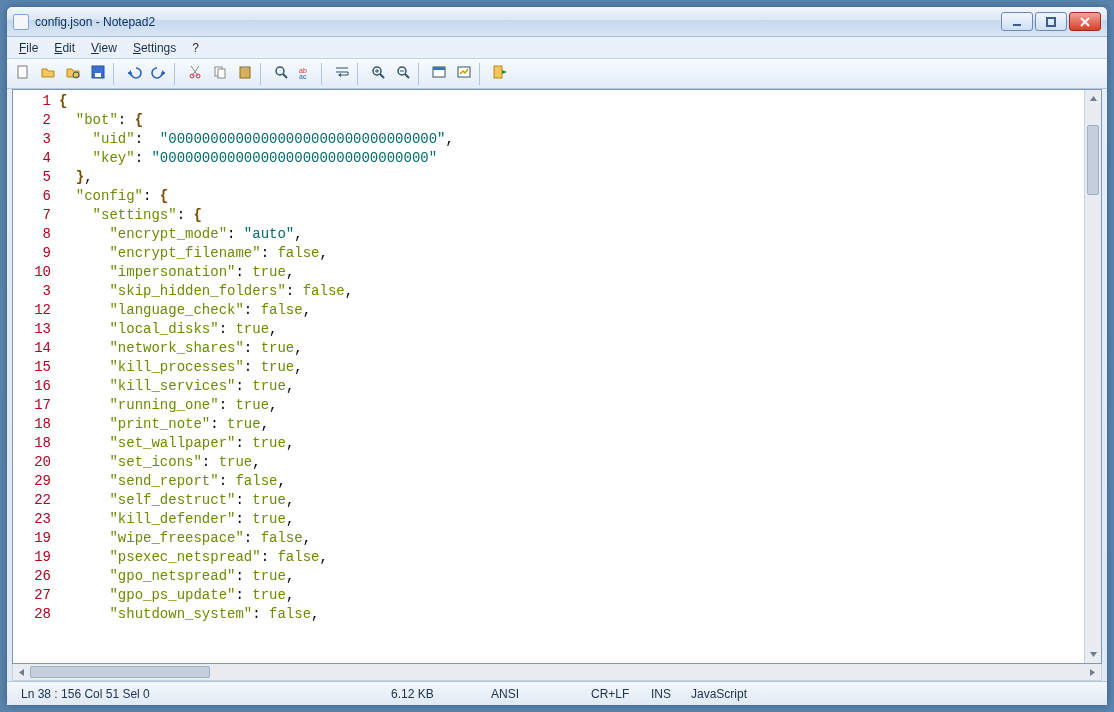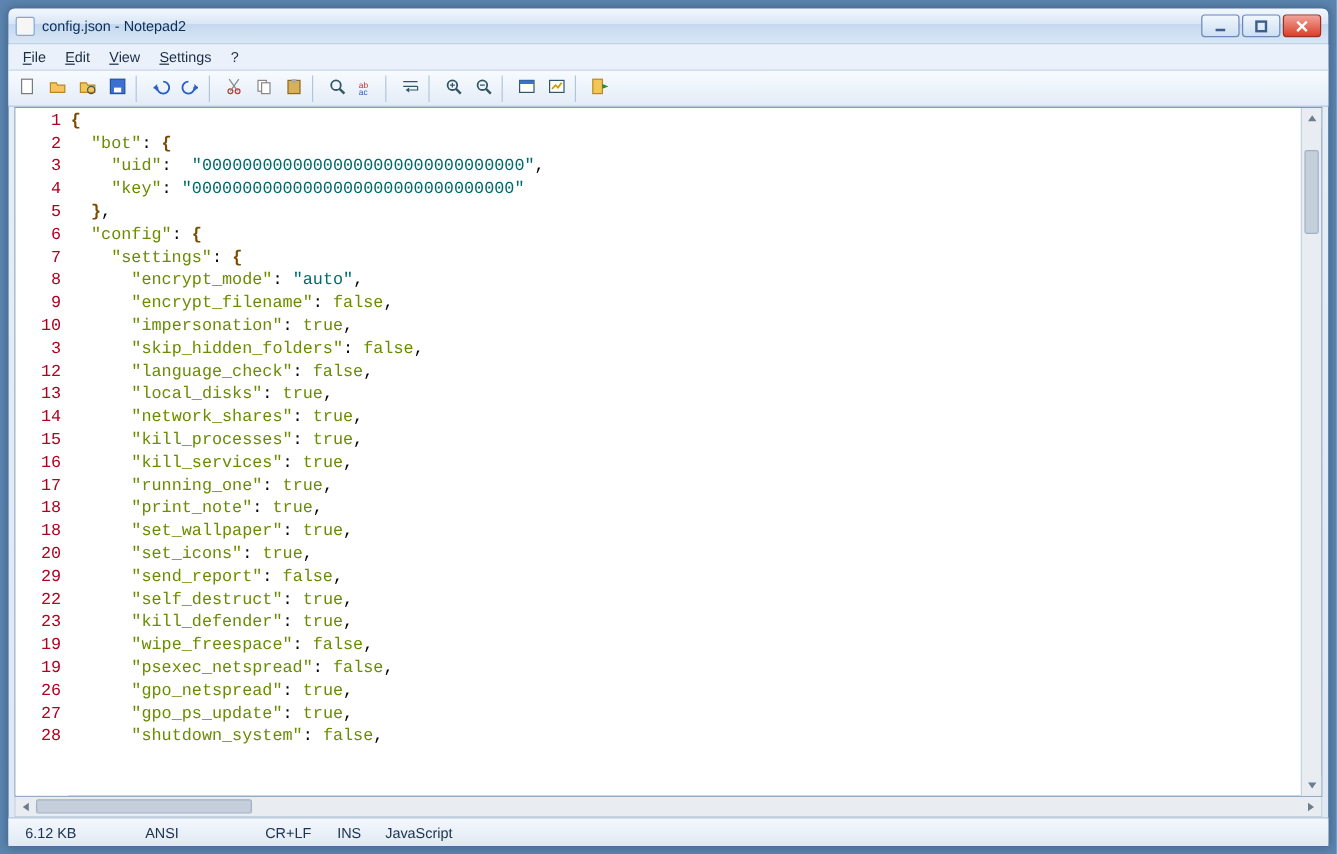--- a/index.html
+++ b/index.html
@@ -316,20 +316,21 @@
         <div class="thumb"></div>
       </div>
     <div class="arrow">
         <svg width="9" height="9">
           <polygon points="2,1 2,8 7,4.5" fill="#6d7d90"></polygon>
         </svg>
       </div>
   </div>
 
   <div class="statusbar">
+    <div class="status-cell" style="width:370px">Ln 38 : 156   Col 51   Sel 0</div>
     <div class="status-cell" style="width:100px">6.12 KB</div>
     <div class="status-cell" style="width:100px">ANSI</div>
     <div class="status-cell" style="width:60px">CR+LF</div>
     <div class="status-cell" style="width:40px">INS</div>
     <div class="status-cell">JavaScript</div>
     <div class="spacer"></div>
   </div>
 
 </div>
 

